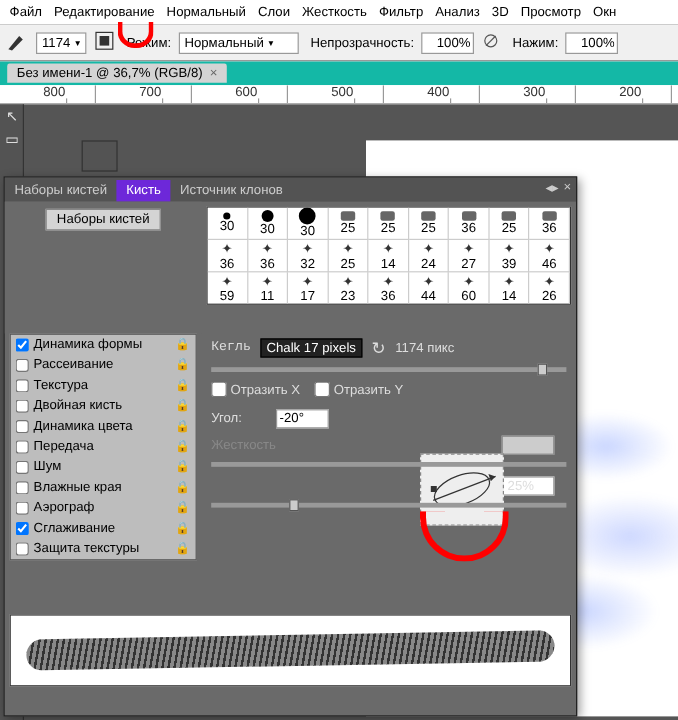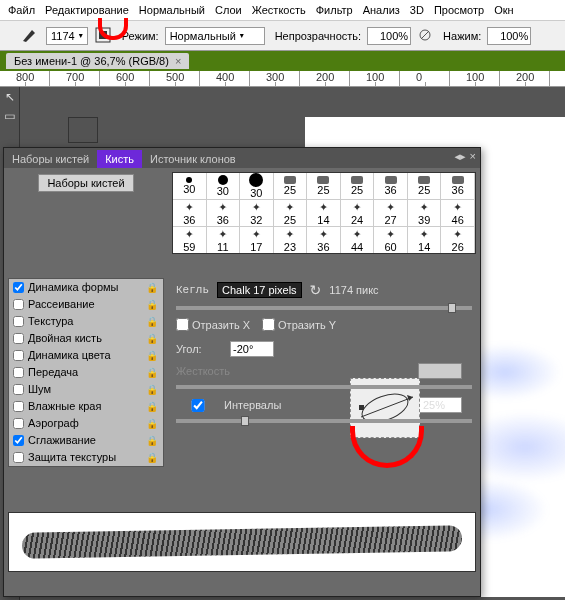--- a/index.html
+++ b/index.html
@@ -1,30 +1,30 @@
 <!DOCTYPE html>
 <html><head>
 <meta charset="utf-8">
 <style>
 * { box-sizing: border-box; margin: 0; padding: 0; font-family: Tahoma, Arial, sans-serif; font-size: 11px; }
 body { background: #fff; width: 565px; height: 600px; overflow: hidden; position: relative; }
 .menubar { display: flex; gap: 10px; padding: 4px 8px; background: #fff; border-bottom: 1px solid #ccc; }
 .menubar span { cursor: default; }
-.toolbar { display: flex; align-items: center; gap: 6px; padding: 4px 20px; background: #f0f0f0; border-bottom: 1px solid #999; height: 30px; position: relative; }
+.toolbar { display: flex; align-items: center; gap: 6px; padding: 4px 4px; background: #f0f0f0; border-bottom: 1px solid #999; height: 30px; position: relative; }
 .toolbar .brush-icon { width: 20px; height: 20px; }
 .toolbar .dropdown { display: inline-flex; align-items: center; border: 1px solid #999; background: #fff; padding: 1px 4px; height: 18px; }
 .toolbar .dropdown::after { content: "▾"; margin-left: 4px; font-size: 8px; }
 .toolbar .label { margin-left: 4px; }
 .toolbar input { width: 44px; height: 18px; border: 1px solid #999; text-align: right; padding-right: 2px; }
 .red-mark1 { position: absolute; left: 98px; top: 18px; width: 30px; height: 22px; border: 4px solid red; border-top: none; border-radius: 0 0 14px 14px; z-index: 10; pointer-events: none; }
-.doc-tab-bar { background: #4d7c0f; padding: 2px 6px; height: 20px; display: flex; align-items: center; }
+.doc-tab-bar { background: #14b8a6; padding: 2px 6px; height: 20px; display: flex; align-items: center; }
 .doc-tab { background: #d4d4d4; padding: 2px 8px; border-radius: 2px 2px 0 0; display: inline-flex; align-items: center; gap: 6px; }
 .doc-tab .close { color: #666; cursor: pointer; }
 .ruler { height: 16px; background: #fff; border-bottom: 1px solid #999; display: flex; overflow: hidden; font-size: 8px; color: #333; position: relative; }
-.ruler .tick { flex: 0 0 50px; border-right: 1px solid #999; text-align: left; padding-left: 16px; position: relative; }
+.ruler .tick { flex: 0 0 50px; border-right: 1px solid #999; text-align: left; padding-left: 6px; position: relative; margin-left: 30px; }
 .ruler .tick::before { content: ""; position: absolute; left: 25px; bottom: 0; width: 1px; height: 4px; background: #999; }
 .workarea { position: relative; height: 520px; background: #555; }
 .canvas-bg { position: absolute; right: 0; top: 30px; width: 260px; height: 480px; background: #fff; }
 .smoke { position: absolute; right: -40px; top: 180px; width: 200px; height: 250px; background: radial-gradient(ellipse 80px 40px at 50% 30%, rgba(80,120,255,0.3), transparent 70%), radial-gradient(ellipse 100px 50px at 60% 60%, rgba(60,100,255,0.25), transparent 70%), radial-gradient(ellipse 90px 45px at 40% 85%, rgba(80,120,255,0.3), transparent 70%); filter: blur(3px); }
 .tool-palette { position: absolute; left: 0; top: 0; width: 20px; background: #535353; height: 100%; border-right: 1px solid #333; }
 .tool-palette .tool { width: 18px; height: 18px; margin: 1px; display: flex; align-items: center; justify-content: center; color: #ddd; font-size: 12px; }
 .mini-win { position: absolute; left: 68px; top: 30px; width: 30px; height: 26px; background: #535353; border: 1px solid #333; }
 
 .panel { position: absolute; left: 3px; top: 60px; width: 478px; height: 450px; background: #535353; border: 1px solid #222; box-shadow: 2px 2px 8px rgba(0,0,0,0.4); }
 .panel-tabs { display: flex; background: #535353; height: 20px; align-items: flex-end; }
@@ -367,24 +367,20 @@
           <div class="ctrl-row">
             <span class="lbl">Угол:</span>
             <input value="-20°" style="">
           </div>
           <div class="ctrl-row disabled">
             <span class="lbl" style="width:auto">Жесткость</span>
             <div class="hardness-box"></div>
           </div>
           <div class="slider"></div>
           <div class="ctrl-row">
-            <label style="display:flex;gap:4px;color:#ddd">
-                <input type="checkbox" checked="" style="">
-                <span>Интервалы</span>
-              </label>
             <span class="pct-box">25%</span>
           </div>
           <div class="slider">
               <div class="thumb" style="left:22%"></div>
             </div>
         </div>
       </div>
       <div class="preview-strip">
         <div class="rope"></div>
       </div>

